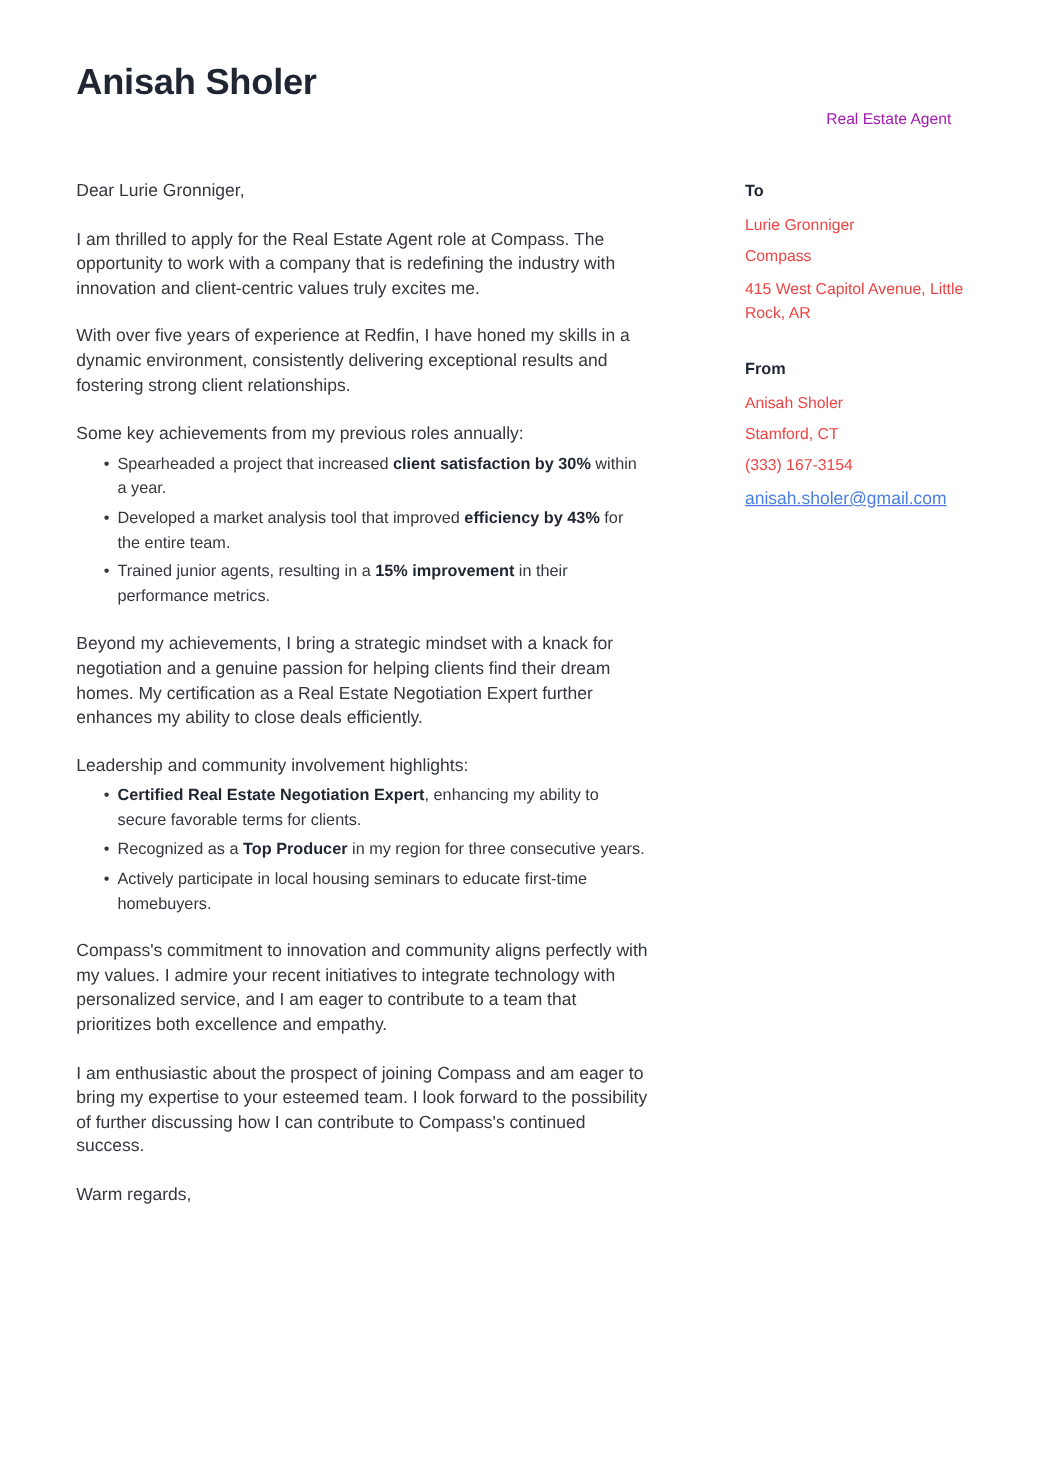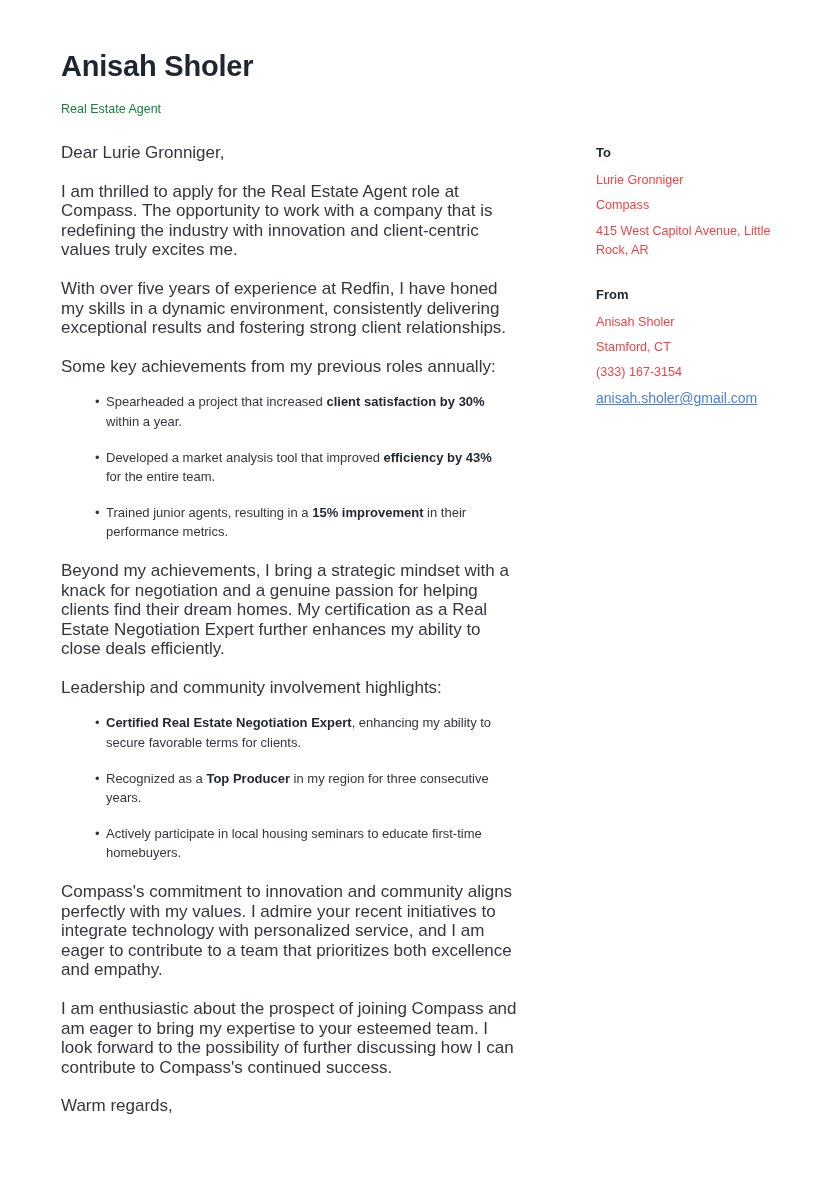--- a/index.html
+++ b/index.html
@@ -35,23 +35,24 @@
     font-size: 29px;
     font-weight: bold;
     color: #1f2531;
     letter-spacing: -0.2px;
     line-height: 1.15;
     margin: 0;
   }
   .cand-role {
     font-size: 12.5px;
     font-weight: normal;
-    color: #15803d;
-    margin: 18px 0 0 0;
+    color: #a21caf;
+    margin: 4px 0 0 0;
     line-height: 1.3;
+    text-align: right;
   }
 
   
   .columns {
     position: absolute;
     left: 0;
     top: 143px;
     width: 833px;
   }
   .col-main {
@@ -62,21 +63,21 @@
   }
   .col-side {
     position: absolute;
     left: 596px;
     top: 0;
     width: 205px;
   }
 
   
   .para {
-    font-size: 17px;
+    font-size: 14px;
     line-height: 19.6px;
     color: #33373d;
     margin: 0 0 19px 0;
     text-align: left;
   }
   .para.salutation {
     margin-bottom: 19px;
   }
   .para.lead-in {
     margin-bottom: 2px;
@@ -90,21 +91,21 @@
     list-style: none;
     margin: 0 0 19px 0;
     padding: 0;
   }
   ul.bullets li {
     position: relative;
     font-size: 13px;
     line-height: 19.6px;
     color: #33373d;
     padding-left: 29px;
-    margin: 16px;
+    margin: 4px;
   }
   ul.bullets li:before {
     content: "\2022";
     position: absolute;
     left: 18px;
     top: 0;
     font-size: 13px;
     line-height: 19.6px;
     color: #33373d;
   }

